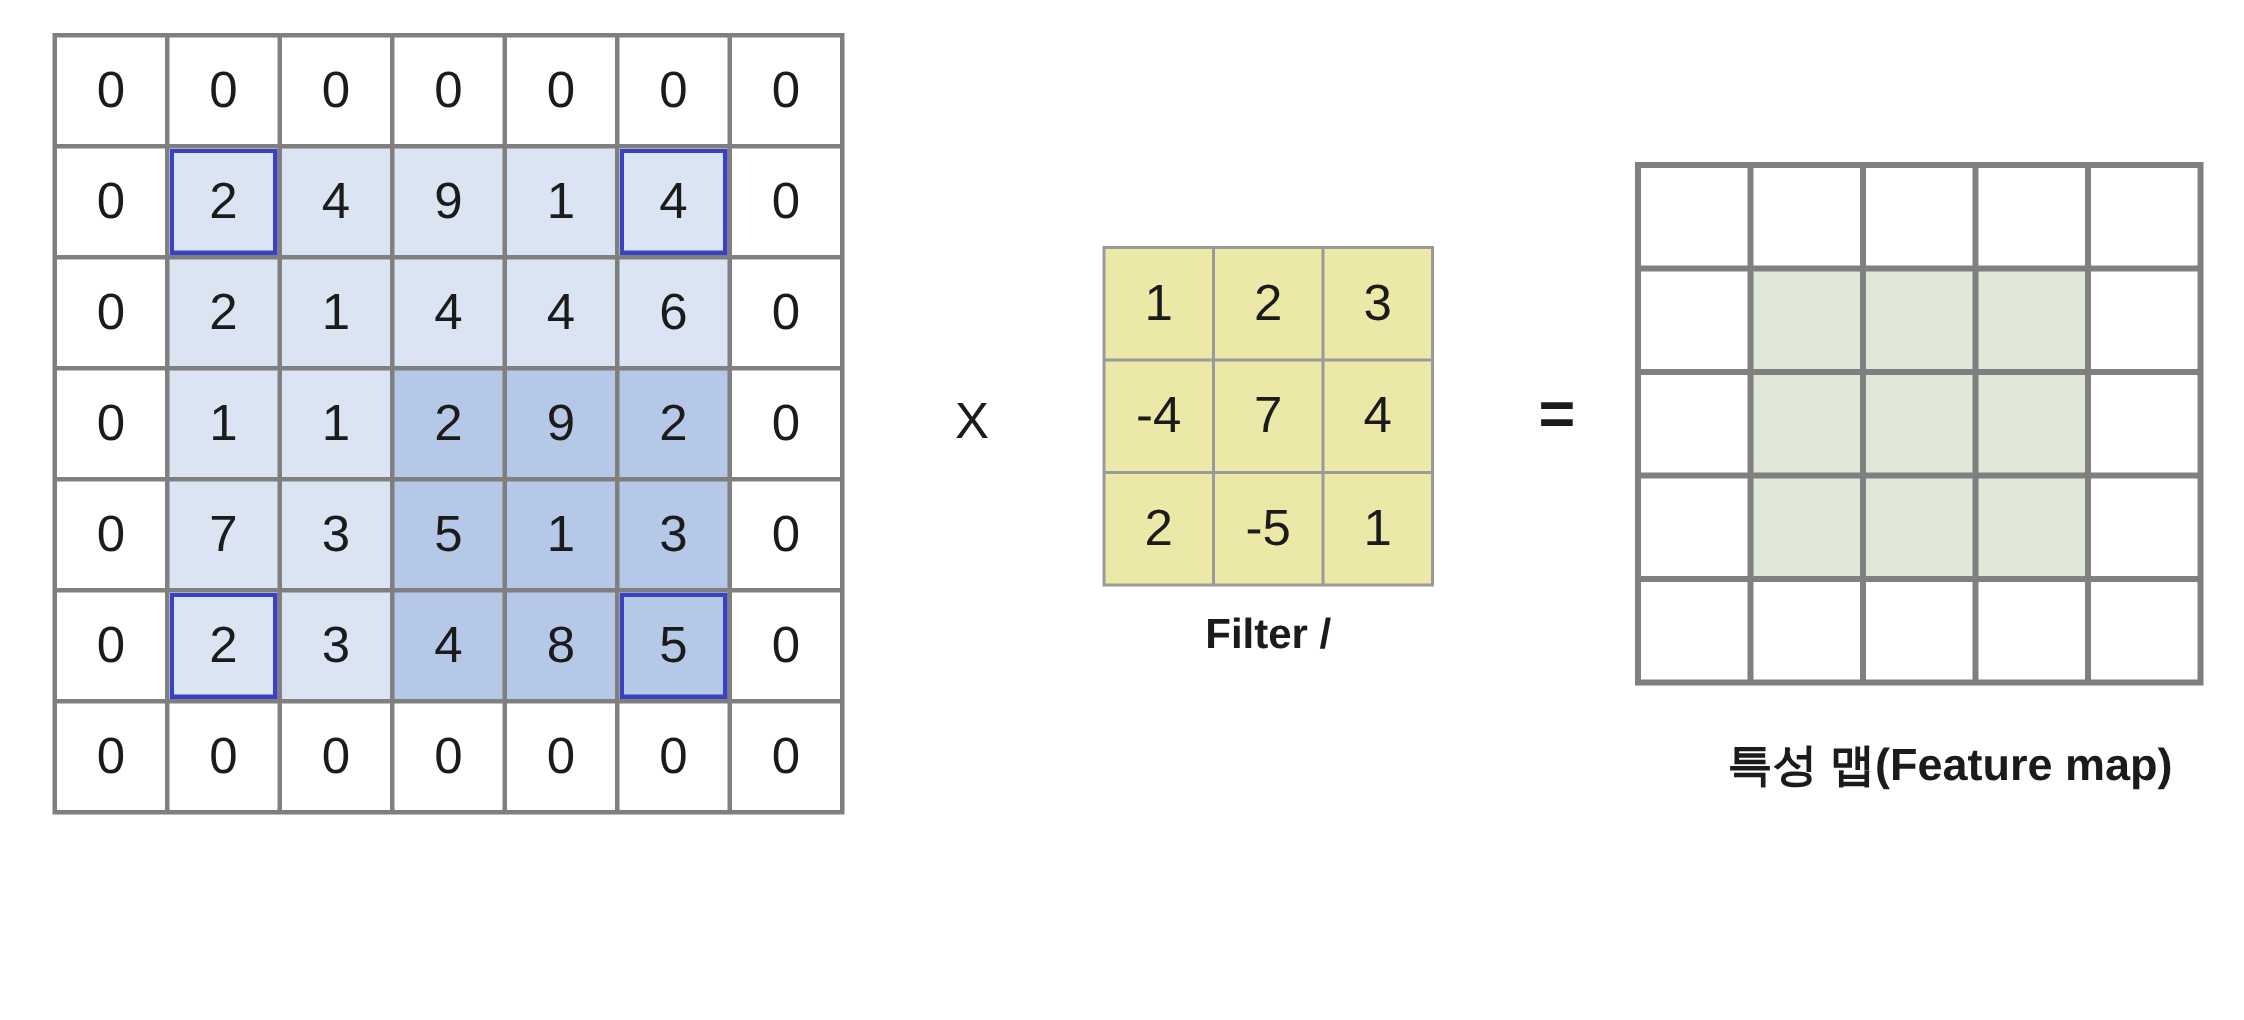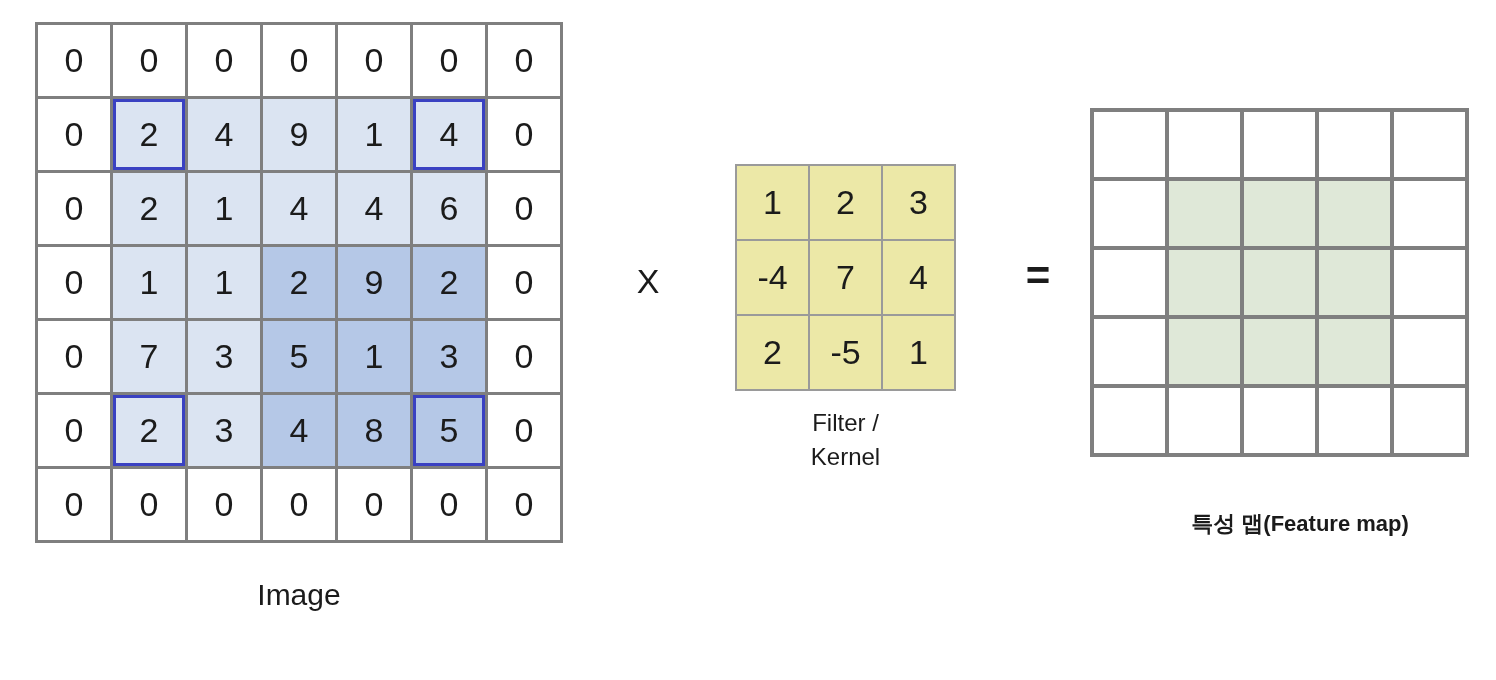--- a/index.html
+++ b/index.html
@@ -61,25 +61,25 @@
   .caption{
     position:absolute;
     text-align:center;
   }
   .image-caption{
     left:35px;top:576px;width:528px;
     font-size:30px;line-height:38px;
   }
   .kernel-caption{
     left:735px;top:406px;width:221px;
-    font-size:24px;line-height:34px;
+    font-size:28px;line-height:34px;font-weight:bold;
   }
   .feature-caption{
     left:1110px;top:490px;width:380px;
-    font-size:22px;font-weight:700;margin-top:19px;
+    font-size:30px;font-weight:700;
   }
   .op{
     position:absolute;
     text-align:center;
   }
   .op-x{
     left:603px;top:262px;width:90px;
     font-size:34px;
   }
   .op-eq{
@@ -136,40 +136,38 @@
     <div class="cell s-w">0</div>
     <div class="cell s-w">0</div>
     <div class="cell s-w">0</div>
     <div class="cell s-w">0</div>
     <div class="cell s-w">0</div>
     <div class="cell s-w">0</div>
     <div class="cell s-w">0</div>
   </div>
 
 <div class="caption image-caption">
-  <div>Image</div>
 </div>
 
 <div class="op op-x">X</div>
 
 <div class="grid kernel-grid">
     <div class="cell s-y">1</div>
     <div class="cell s-y">2</div>
     <div class="cell s-y">3</div>
     <div class="cell s-y">-4</div>
     <div class="cell s-y">7</div>
     <div class="cell s-y">4</div>
     <div class="cell s-y">2</div>
     <div class="cell s-y">-5</div>
     <div class="cell s-y">1</div>
   </div>
 
 <div class="caption kernel-caption">
   <div>Filter /</div>
-  <div>Kernel</div>
 </div>
 
 <div class="op op-eq">=</div>
 
 <div class="grid feature-grid">
     <div class="cell s-w"></div>
     <div class="cell s-w"></div>
     <div class="cell s-w"></div>
     <div class="cell s-w"></div>
     <div class="cell s-w"></div>

